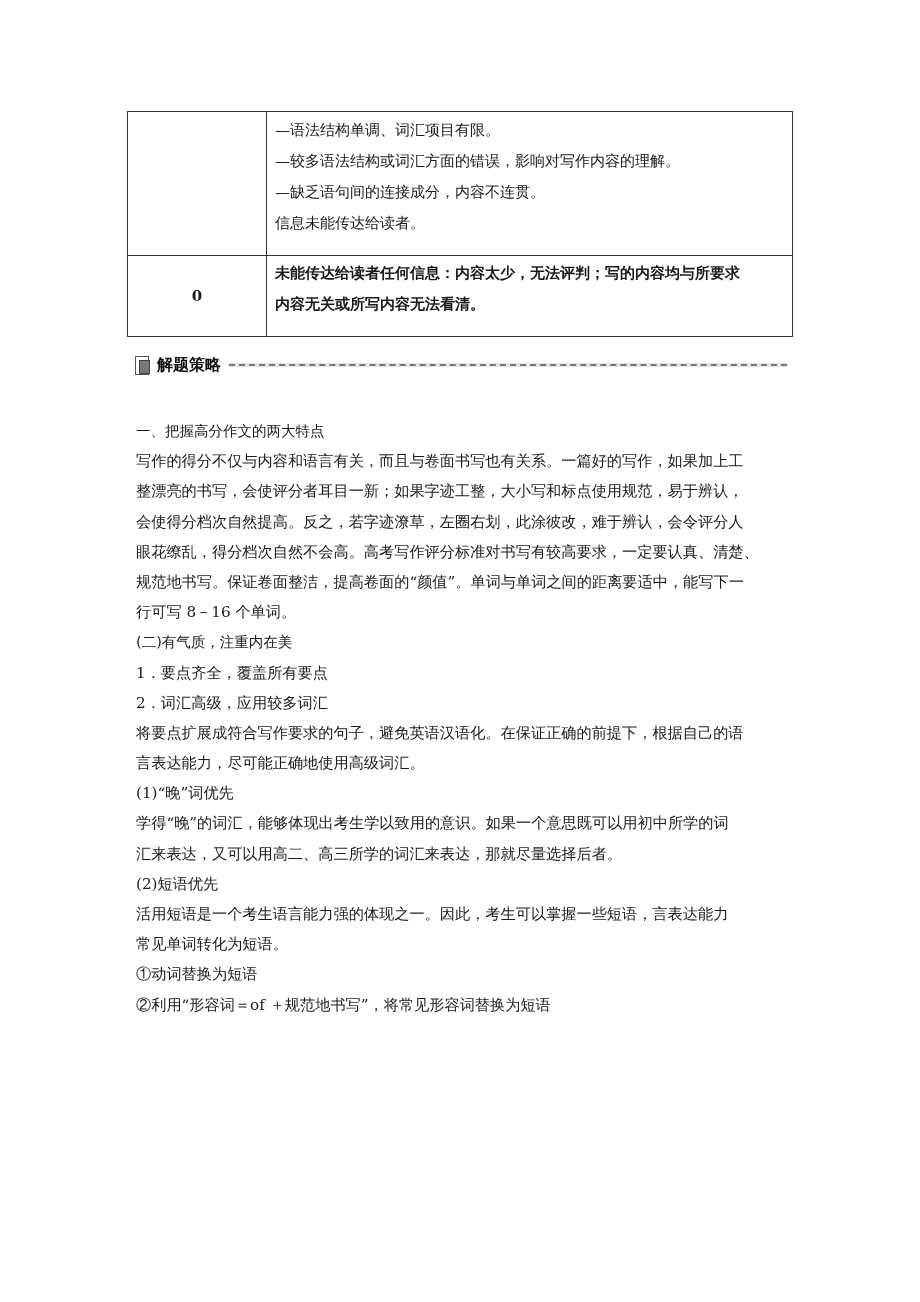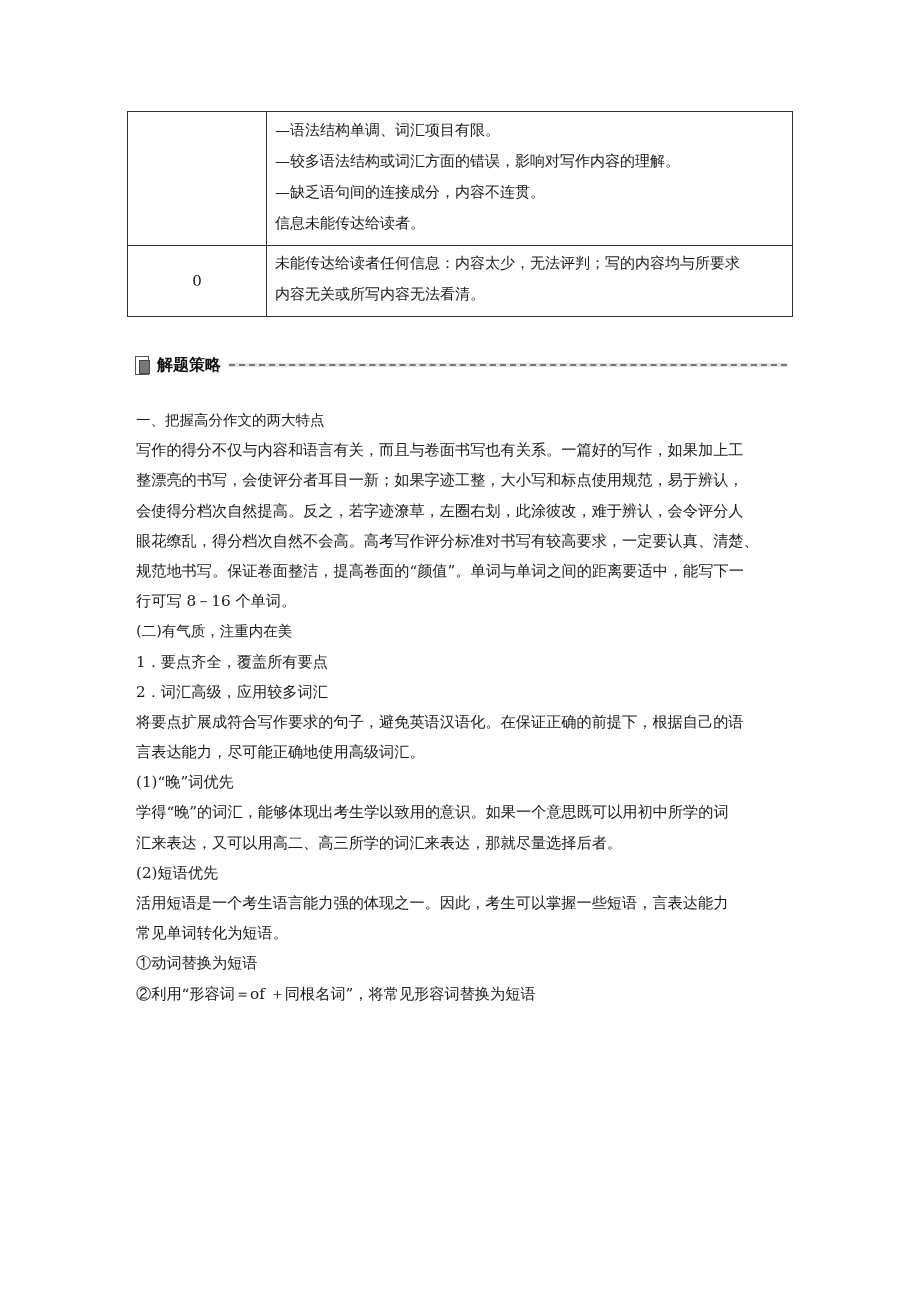--- a/index.html
+++ b/index.html
@@ -10,36 +10,36 @@
   }
   .page { position: absolute; left: 0; top: 0; width: 920px; height: 1302px; }
 
   
   .score-table {
     position: absolute; left: 127px; top: 111px; width: 666px;
     border-collapse: collapse; font-size: 15px;
   }
   .score-table td { border: 1px solid #333; vertical-align: middle; padding: 0; }
   .score-table td.score { width: 138px; text-align: center; }
-  .score-table td.desc { padding: 2px 8px 6px 8px; }
+  .score-table td.desc { padding: 2px 8px 16px 8px; }
   .score-table .line { height: 31px; line-height: 31px; white-space: nowrap; }
   .score-table tr.r1 td { height: 125px; }
-  .score-table tr.r2 td { height: 62px; }
+  .score-table tr.r2 td { height: 62px; font-weight: bold; }
 
   
   .section-head { position: absolute; left: 135px; top: 352px; width: 652px; height: 26px; display: flex; align-items: center; }
   .section-icon { width: 15px; height: 19px; position: relative; margin-right: 7px; }
   .section-icon .outer { position: absolute; left: 0; top: 0; width: 12px; height: 17px; border: 1px solid #555; background: #fff; }
   .section-icon .inner { position: absolute; left: 4px; top: 4px; width: 9px; height: 12px; background: #777; border: 1px solid #444; }
   .section-title { font-family: Liberation Mono, monospace; font-weight: bold; font-size: 16px; letter-spacing: 0px; margin-right: 8px; color: #111; }
   .section-rule { flex: 1; height: 4px; background: #e2e6e2; position: relative; }
   .section-rule::after { content: ""; position: absolute; left: 0; right: 0; top: 1px; border-top: 2px dashed #777; }
 
   
-  .body { position: absolute; left: 136px; top: 405px; width: 660px; font-size: 15.2px; }
+  .body { position: absolute; left: 136px; top: 416px; width: 660px; font-size: 15.2px; }
   .body .p { line-height: 30.2px; height: 30.2px; white-space: nowrap; }
   .body .h { font-family: "DejaVu Sans", "Liberation Sans", sans-serif; font-size: 14.5px; }
 </style>
 </head>
 <body>
 
 <div class="page">
 
   <table class="score-table">
     <tbody>
@@ -84,16 +84,16 @@
     <div class="p">2．词汇高级，应用较多词汇</div>
     <div class="p">将要点扩展成符合写作要求的句子，避免英语汉语化。在保证正确的前提下，根据自己的语</div>
     <div class="p">言表达能力，尽可能正确地使用高级词汇。</div>
     <div class="p">(1)“晚”词优先</div>
     <div class="p">学得“晚”的词汇，能够体现出考生学以致用的意识。如果一个意思既可以用初中所学的词</div>
     <div class="p">汇来表达，又可以用高二、高三所学的词汇来表达，那就尽量选择后者。</div>
     <div class="p">(2)短语优先</div>
     <div class="p">活用短语是一个考生语言能力强的体现之一。因此，考生可以掌握一些短语，言表达能力</div>
     <div class="p">常见单词转化为短语。</div>
     <div class="p">①动词替换为短语</div>
-    <div class="p">②利用“形容词＝of ＋同根名词”，将常见形容词替换为短语</div>
+    <div class="p">②利用“形容词＝of ＋规范地书写”，将常见形容词替换为短语</div>
   </div>
 
 </div>
 
 </body></html>

